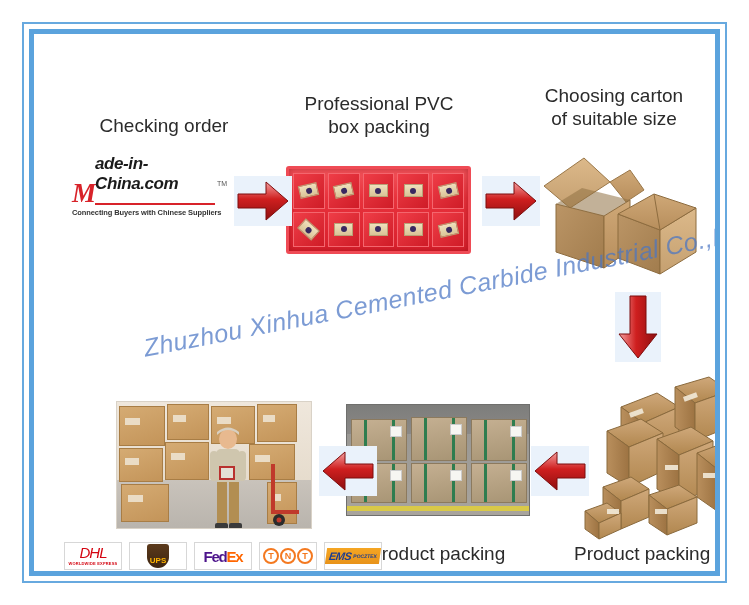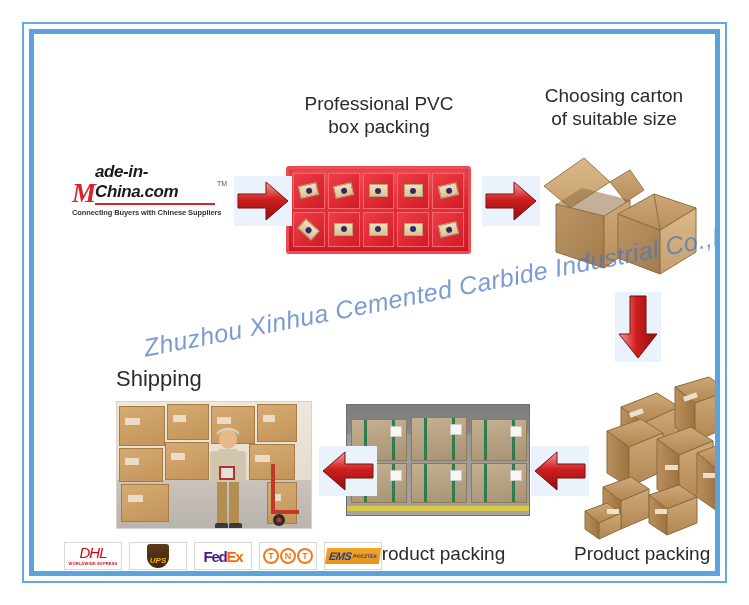--- a/index.html
+++ b/index.html
@@ -100,21 +100,21 @@
   .mic-m {
     font-family: "Liberation Serif", serif;
     font-size: 27px; font-weight: bold; font-style: italic;
     color: #d8232a; line-height: 24px; letter-spacing: -1px;
   }
   .mic-text {
     font-family: "Liberation Sans", sans-serif;
     font-size: 17px; font-weight: bold; font-style: italic;
     color: #1b1b1b; line-height: 20px;
     border-bottom: 2px solid #d8232a;
-    padding-bottom: 1px;
+    padding-bottom: 9px;
     letter-spacing: -.4px;
   }
   .mic-tm { font-size: 7px; color: #555; margin-left: 2px; align-self: flex-start; }
   .mic-tag {
     font-family: "Liberation Sans", sans-serif;
     font-size: 7.5px; font-weight: bold; color: #333;
     margin-top: 3px; letter-spacing: -.1px;
   }
 
   
@@ -239,21 +239,20 @@
   .ups-shield {
     width: 22px; height: 24px;
     background: linear-gradient(#5c3a1c, #3d2510);
     border-radius: 3px 3px 11px 11px;
     display: flex; align-items: flex-end; justify-content: center;
     padding-bottom: 3px;
   }
   .ups-text {
     font-family: "Liberation Sans", sans-serif;
     font-weight: bold; font-size: 8px; color: #ffb500;
-    font-style: italic;
   }
   .fedex {
     font-family: "Liberation Sans", sans-serif;
     font-weight: bold; font-size: 15px; letter-spacing: -1.2px;
   }
   .fedex .fed { color: #4d148c; }
   .fedex .ex { color: #ff6600; text-align: right; }
   .tnt-wrap { display: flex; gap: 1px; }
   .tnt-o {
     width: 16px; height: 16px; border: 2px solid #f47920;
@@ -282,25 +281,25 @@
 </head>
 <body>
 
 <div id="page">
 
   <div class="frame-outer"></div>
   <div class="frame-inner"></div>
 
   <div class="stage">
 
+    <div class="caption cap-checking">Checking order</div>
     <div class="caption cap-carton">Choosing carton
 of suitable size</div>
     <div class="caption cap-pvc">Professional PVC
 box packing</div>
-    <div class="caption cap-shipping">Shipping</div>
     <div class="caption cap-prod-mid">Product packing</div>
     <div class="caption cap-prod-right">Product packing</div>
 
     <div class="mic-logo">
       <div class="mic-row">
         <span class="mic-m">M</span>
         <span class="mic-text">ade-in-China.com</span>
         <span class="mic-tm">TM</span>
       </div>
       <div class="mic-tag">Connecting Buyers with Chinese Suppliers</div>

